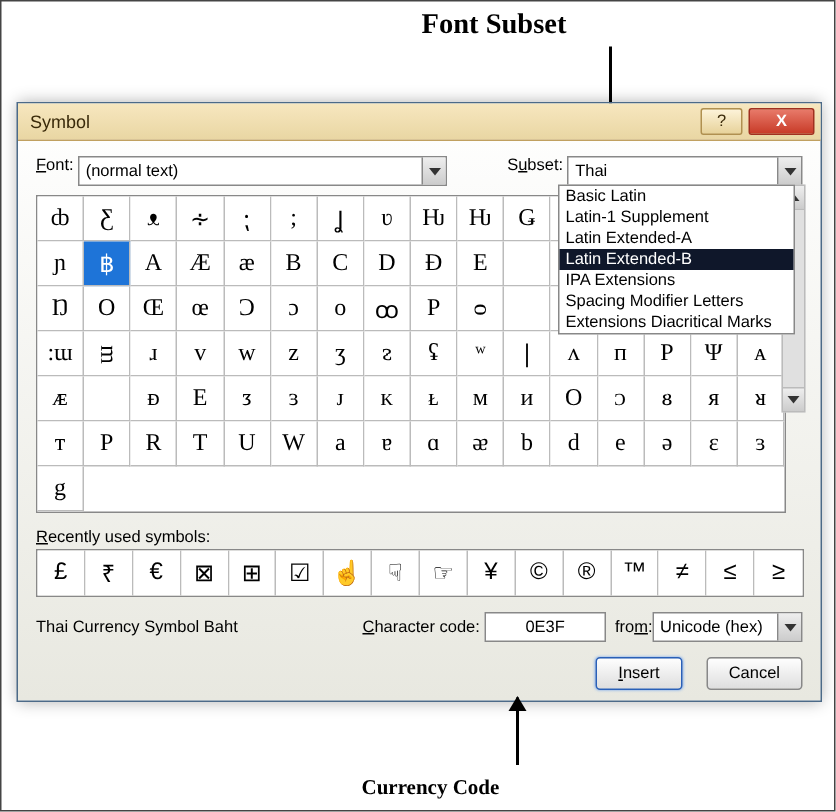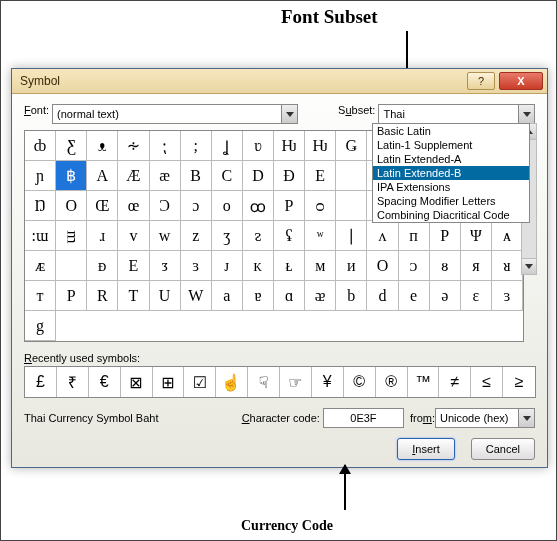--- a/index.html
+++ b/index.html
@@ -93,21 +93,21 @@
   .subset-combo { flex: 1; }
   .subset-label { margin-left: 40px; }
   
   .subset-list {
     position: absolute;
     top: 54px; left: 360px; width: 158px;
     background: #fff; border: 1px solid #888;
     z-index: 10;
   }
   .subset-list .opt { padding: 1px 4px; font-size: 11px; white-space: nowrap; overflow:hidden; }
-  .subset-list .opt.sel { background: #0369a1; color: #fff; }
+  .subset-list .opt.sel { background: #0f172a; color: #fff; }
   .grid {
     border: 1px solid #888;
     background: #fff;
     display: grid;
     grid-template-columns: repeat(16, 1fr);
     grid-auto-rows: 30px;
     width: 500px;
     margin-bottom: 10px;
   }
   .cell {
@@ -339,21 +339,21 @@
     </div>
   </div>
 
   <div class="subset-list" id="subset-list">
       <div class="opt">Basic Latin</div>
       <div class="opt">Latin-1 Supplement</div>
       <div class="opt">Latin Extended-A</div>
       <div class="opt sel">Latin Extended-B</div>
       <div class="opt">IPA Extensions</div>
       <div class="opt">Spacing Modifier Letters</div>
-      <div class="opt">Combining Diacritical Code</div>
+      <div class="opt">Extensions Diacritical Marks</div>
     </div>
 
   <div class="scrollbar">
     <div class="sb-btn">
         <div class="drop-tri" style="transform:rotate(180deg)"></div>
       </div>
     <div class="sb-track"></div>
     <div class="sb-btn">
         <div class="drop-tri"></div>
       </div>

